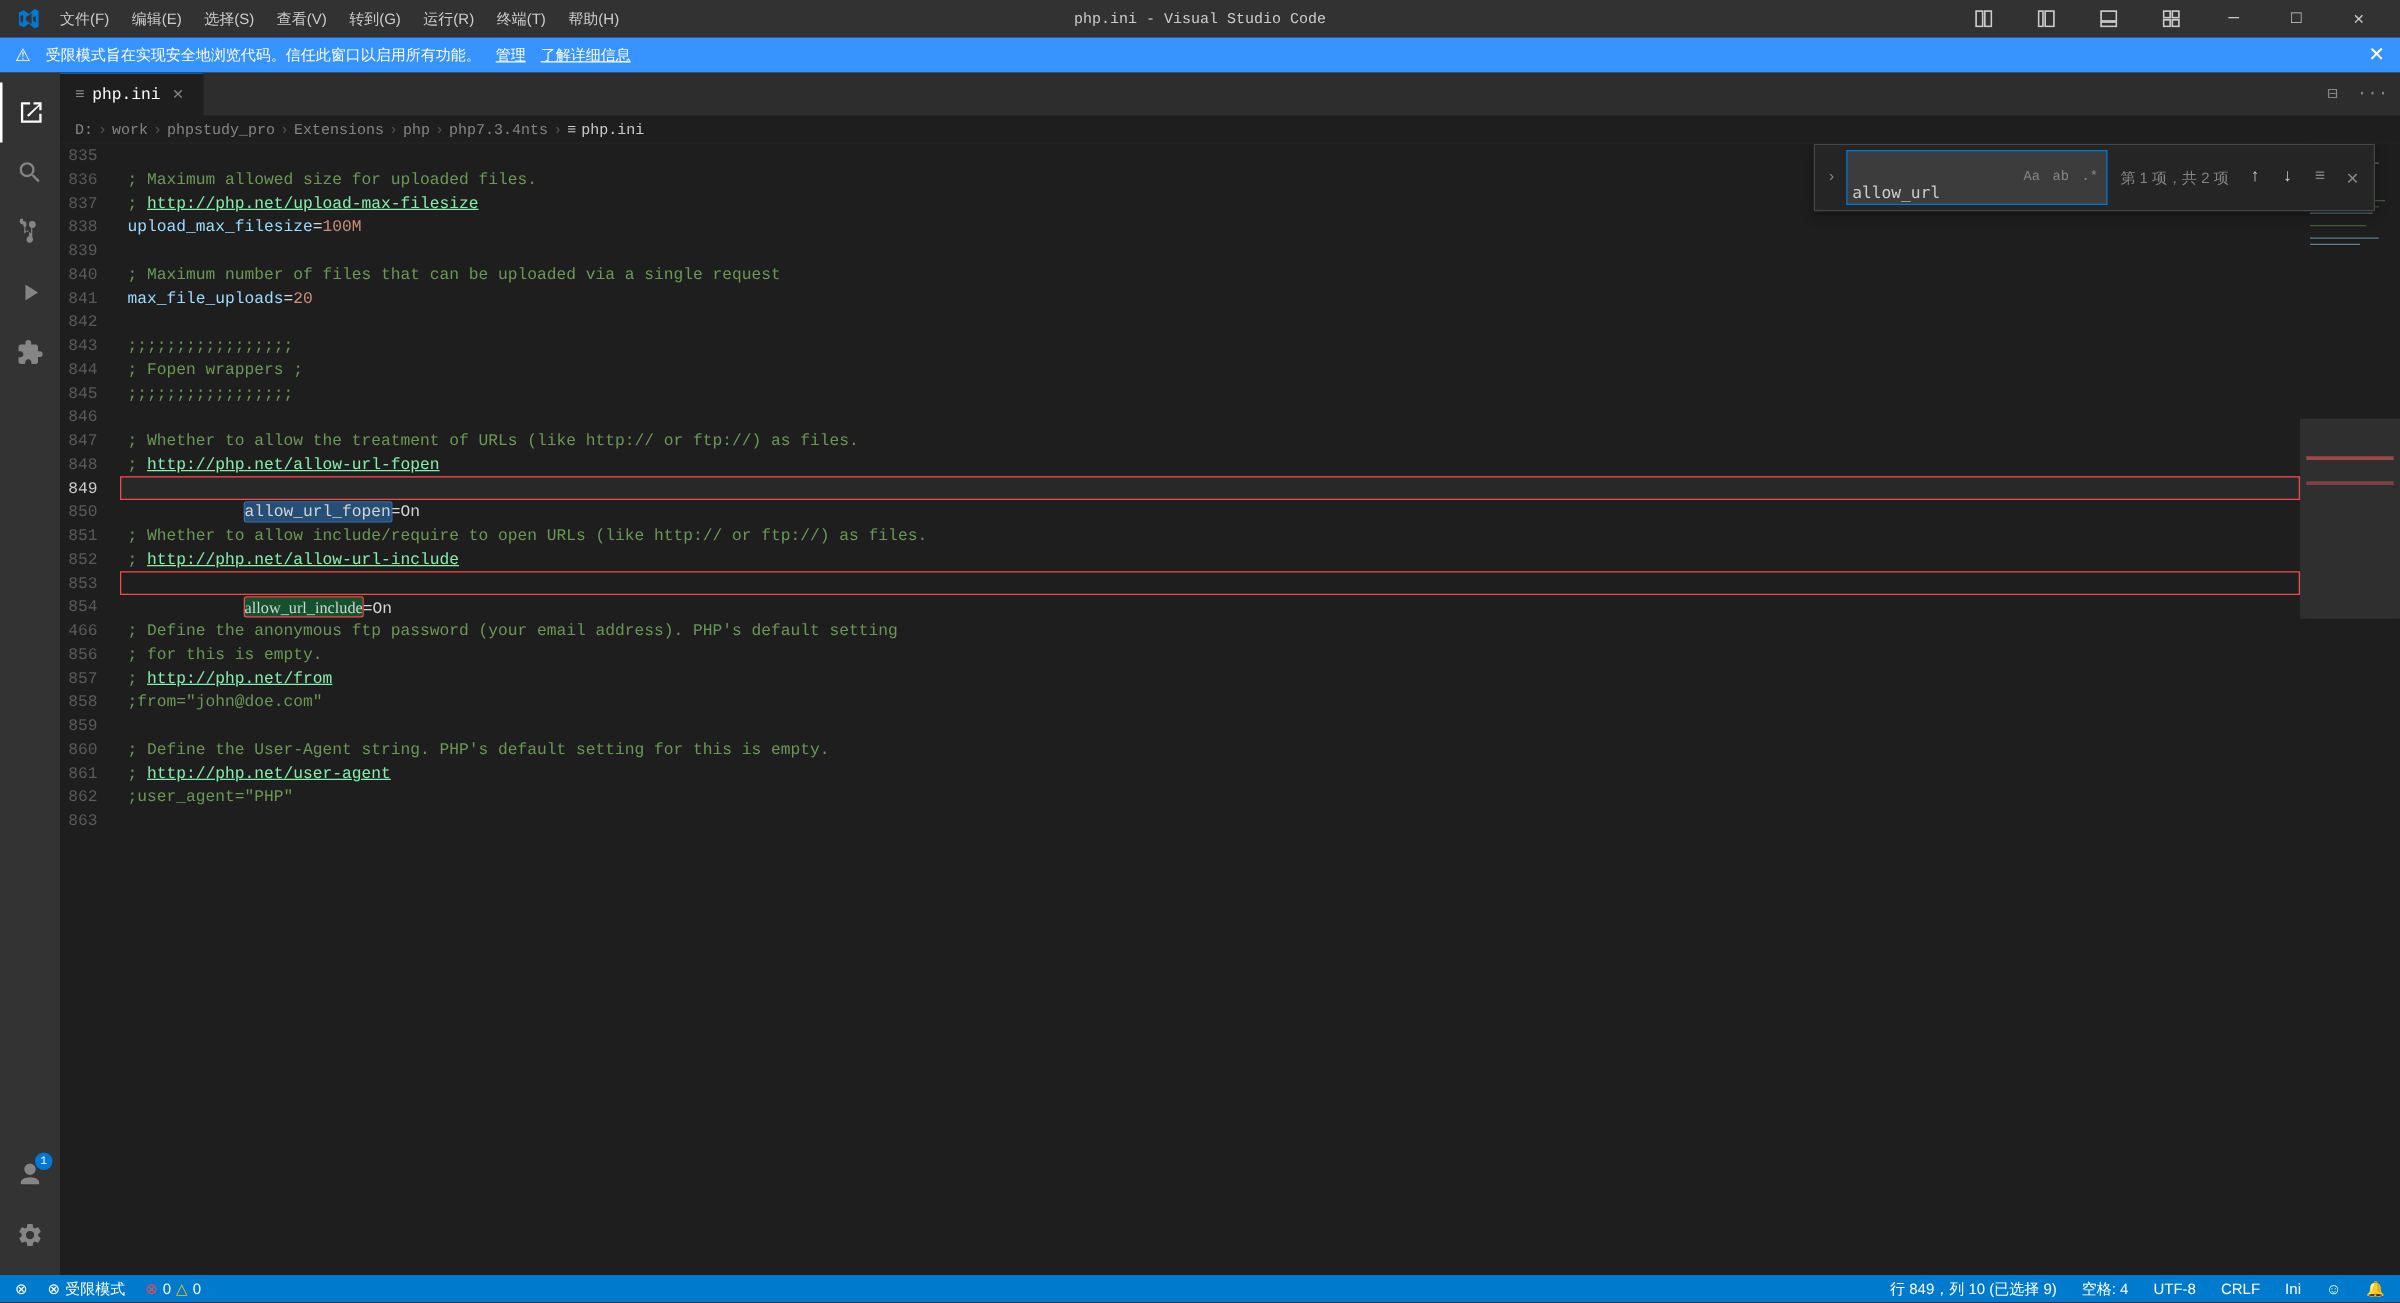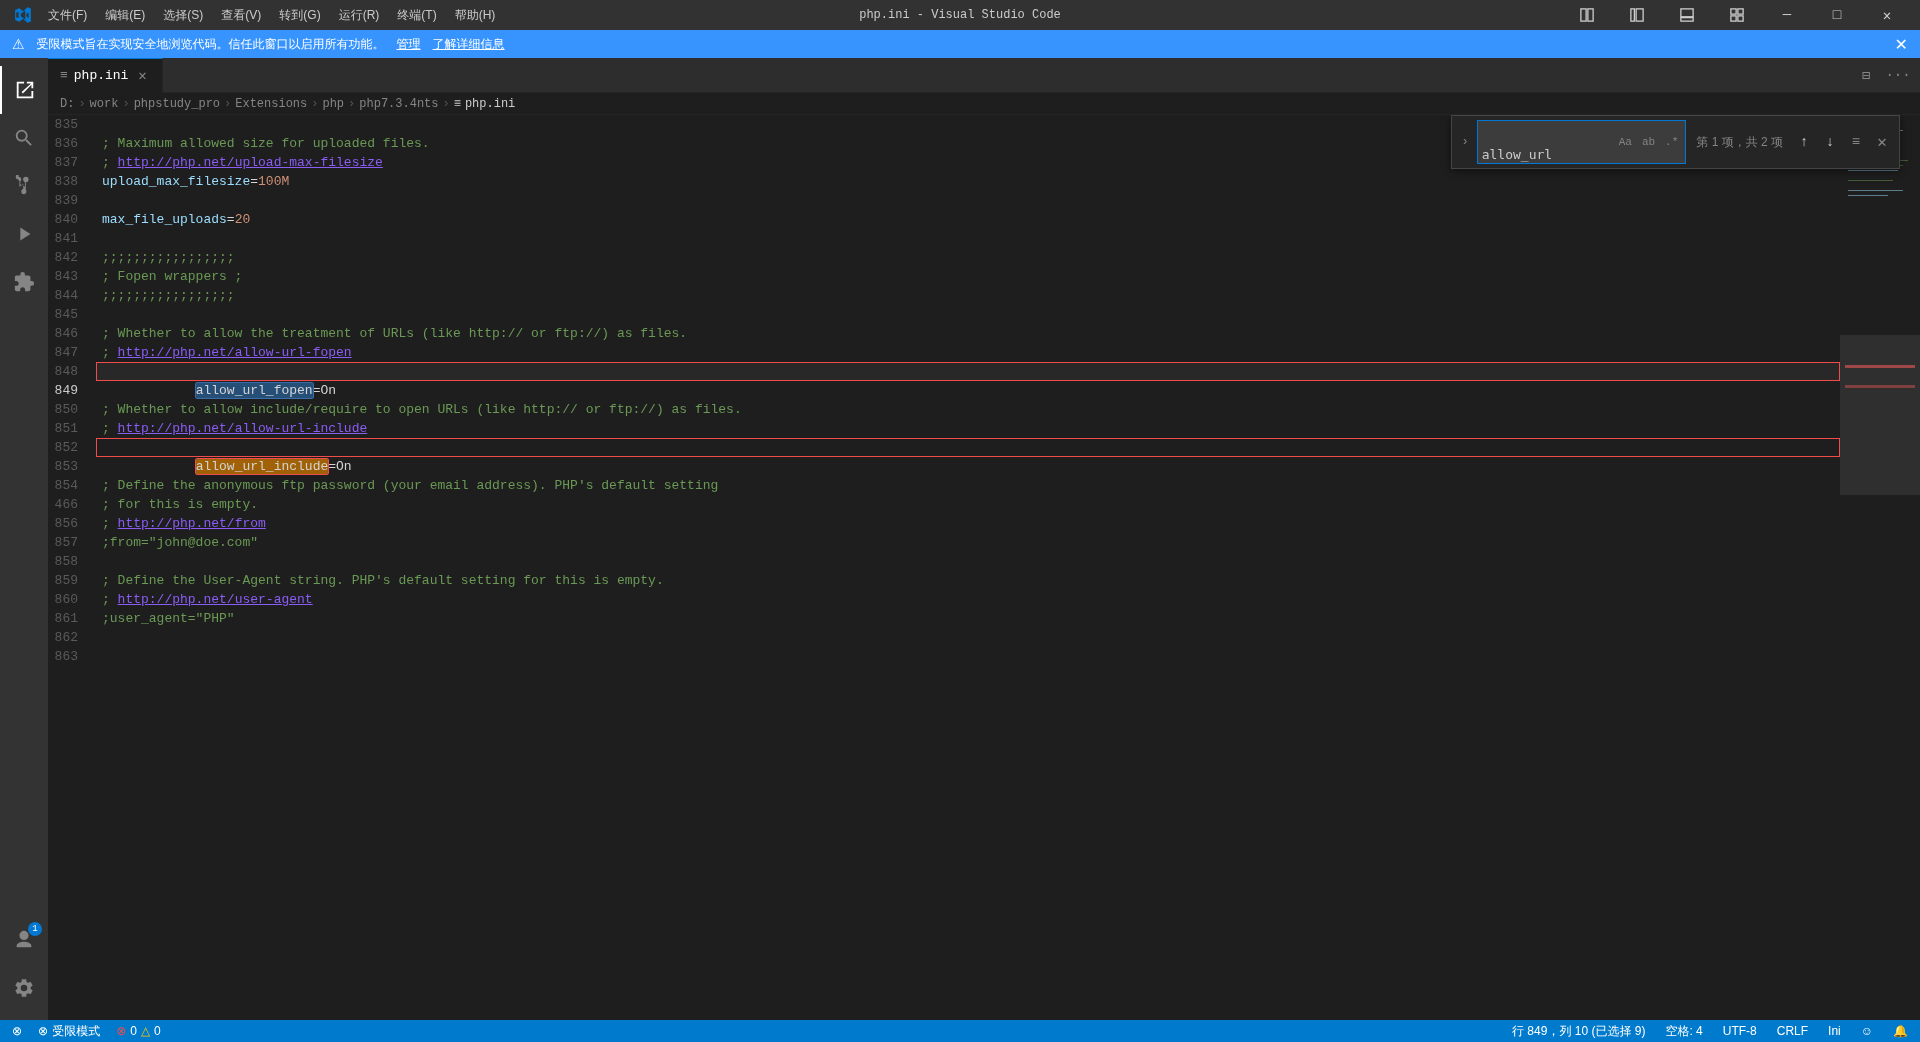--- a/index.html
+++ b/index.html
@@ -347,21 +347,21 @@
       font-size: 13px;
       white-space: pre;
       padding-left: 6px;
     }
     .code-line.active-line {
       background: #282828;
     }
 
     
     .comment { color: #6a9955; }
-    .link { color: #8b5cf6; text-decoration: underline; cursor: pointer; }
+    .link { color: #86efac; text-decoration: underline; cursor: pointer; }
     .setting-key { color: #9cdcfe; }
     .setting-val { color: #ce9178; }
     .match-highlight {
       background: #613315;
       outline: 1px solid #f14c4c;
       border-radius: 1px;
     }
     .match-highlight-current {
       background: #515c6a;
       outline: 1px solid #0078d4;
@@ -594,36 +594,37 @@
           <div class="line-number">862</div>
           <div class="line-number">863</div>
         </div>
 
         <div class="code-lines">
           <div class="code-line">&nbsp;</div>
           <div class="code-line"><span class="comment">; Maximum allowed size for uploaded files.</span></div>
           <div class="code-line"><span class="comment">; </span><span class="link">http://php.net/upload-max-filesize</span></div>
           <div class="code-line"><span class="setting-key">upload_max_filesize</span><span style="color:#d4d4d4;">=</span><span class="setting-val">100M</span></div>
           <div class="code-line">&nbsp;</div>
+          <div class="code-line"><span class="comment">; Maximum number of files that can be uploaded via a single request</span></div>
           <div class="code-line"><span class="setting-key">max_file_uploads</span><span style="color:#d4d4d4;">=</span><span class="setting-val">20</span></div>
           <div class="code-line">&nbsp;</div>
           <div class="code-line"><span class="comment">;;;;;;;;;;;;;;;;;</span></div>
           <div class="code-line"><span class="comment">; Fopen wrappers ;</span></div>
           <div class="code-line"><span class="comment">;;;;;;;;;;;;;;;;;</span></div>
           <div class="code-line">&nbsp;</div>
           <div class="code-line"><span class="comment">; Whether to allow the treatment of URLs (like http:// or ftp://) as files.</span></div>
           <div class="code-line"><span class="comment">; </span><span class="link">http://php.net/allow-url-fopen</span></div>
           <div class="code-line active-line" style="background:#282828; outline: 1px solid #f14c4c; outline-offset:-1px; position:relative;">
             <span class="match-highlight-current" style="background:#264f78; outline:1px solid #3a6ea8; border-radius:1px;">allow_url_fopen</span><span style="color:#d4d4d4;">=On</span>
           </div>
           <div class="code-line">&nbsp;</div>
           <div class="code-line"><span class="comment">; Whether to allow include/require to open URLs (like http:// or ftp://) as files.</span></div>
           <div class="code-line"><span class="comment">; </span><span class="link">http://php.net/allow-url-include</span></div>
           <div class="code-line" style="outline: 1px solid #f14c4c; outline-offset:-1px; position:relative;">
-            <span class="match-highlight" style="background:#a16207; outline:1px solid #f14c4c; border-radius:1px;">allow_url_include</span><span style="color:#d4d4d4;">=On</span>
+            <span class="match-highlight" style="background:#14532d; outline:1px solid #f14c4c; border-radius:1px;font-family:Liberation Serif, serif;">allow_url_include</span><span style="color:#d4d4d4;">=On</span>
           </div>
           <div class="code-line">&nbsp;</div>
           <div class="code-line"><span class="comment">; Define the anonymous ftp password (your email address). PHP's default setting</span></div>
           <div class="code-line"><span class="comment">; for this is empty.</span></div>
           <div class="code-line"><span class="comment">; </span><span class="link">http://php.net/from</span></div>
           <div class="code-line"><span class="comment">;from="john@doe.com"</span></div>
           <div class="code-line">&nbsp;</div>
           <div class="code-line"><span class="comment">; Define the User-Agent string. PHP's default setting for this is empty.</span></div>
           <div class="code-line"><span class="comment">; </span><span class="link">http://php.net/user-agent</span></div>
           <div class="code-line"><span class="comment">;user_agent="PHP"</span></div>

